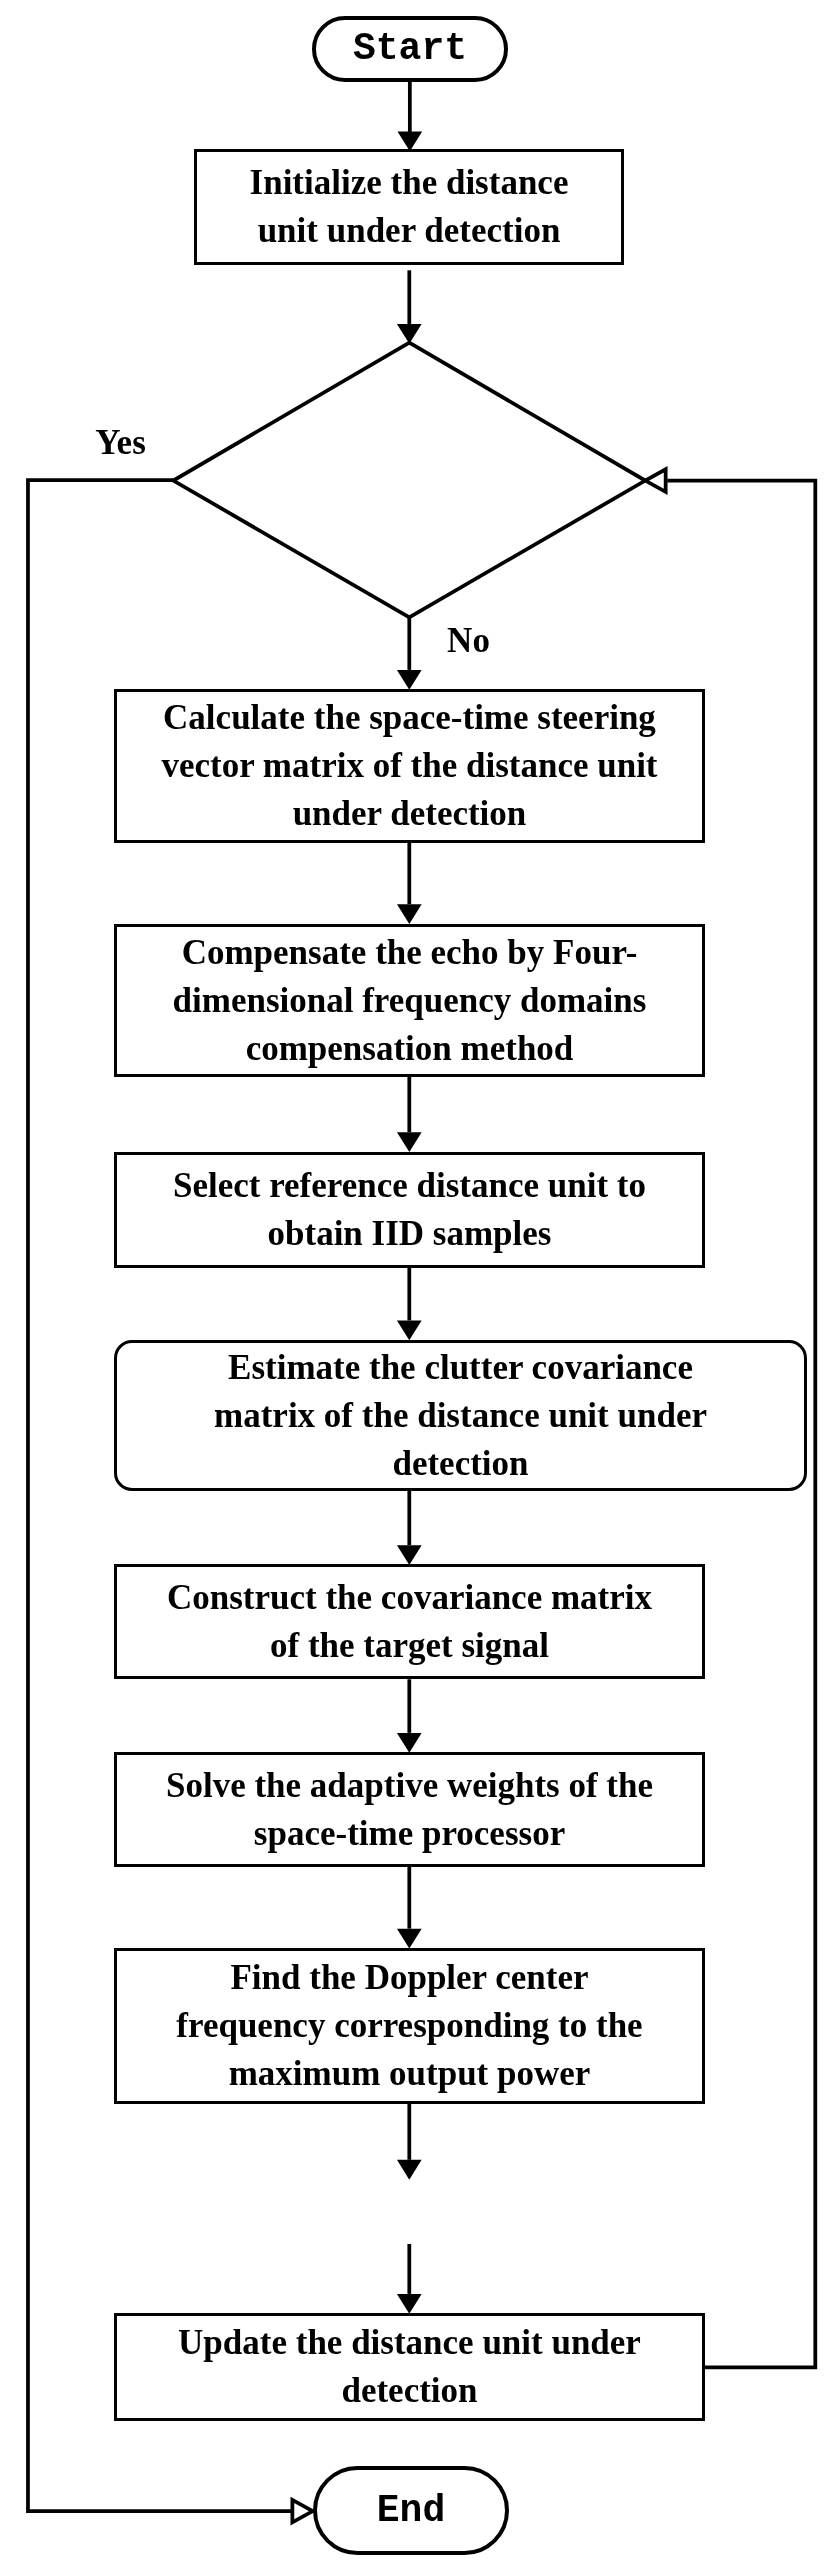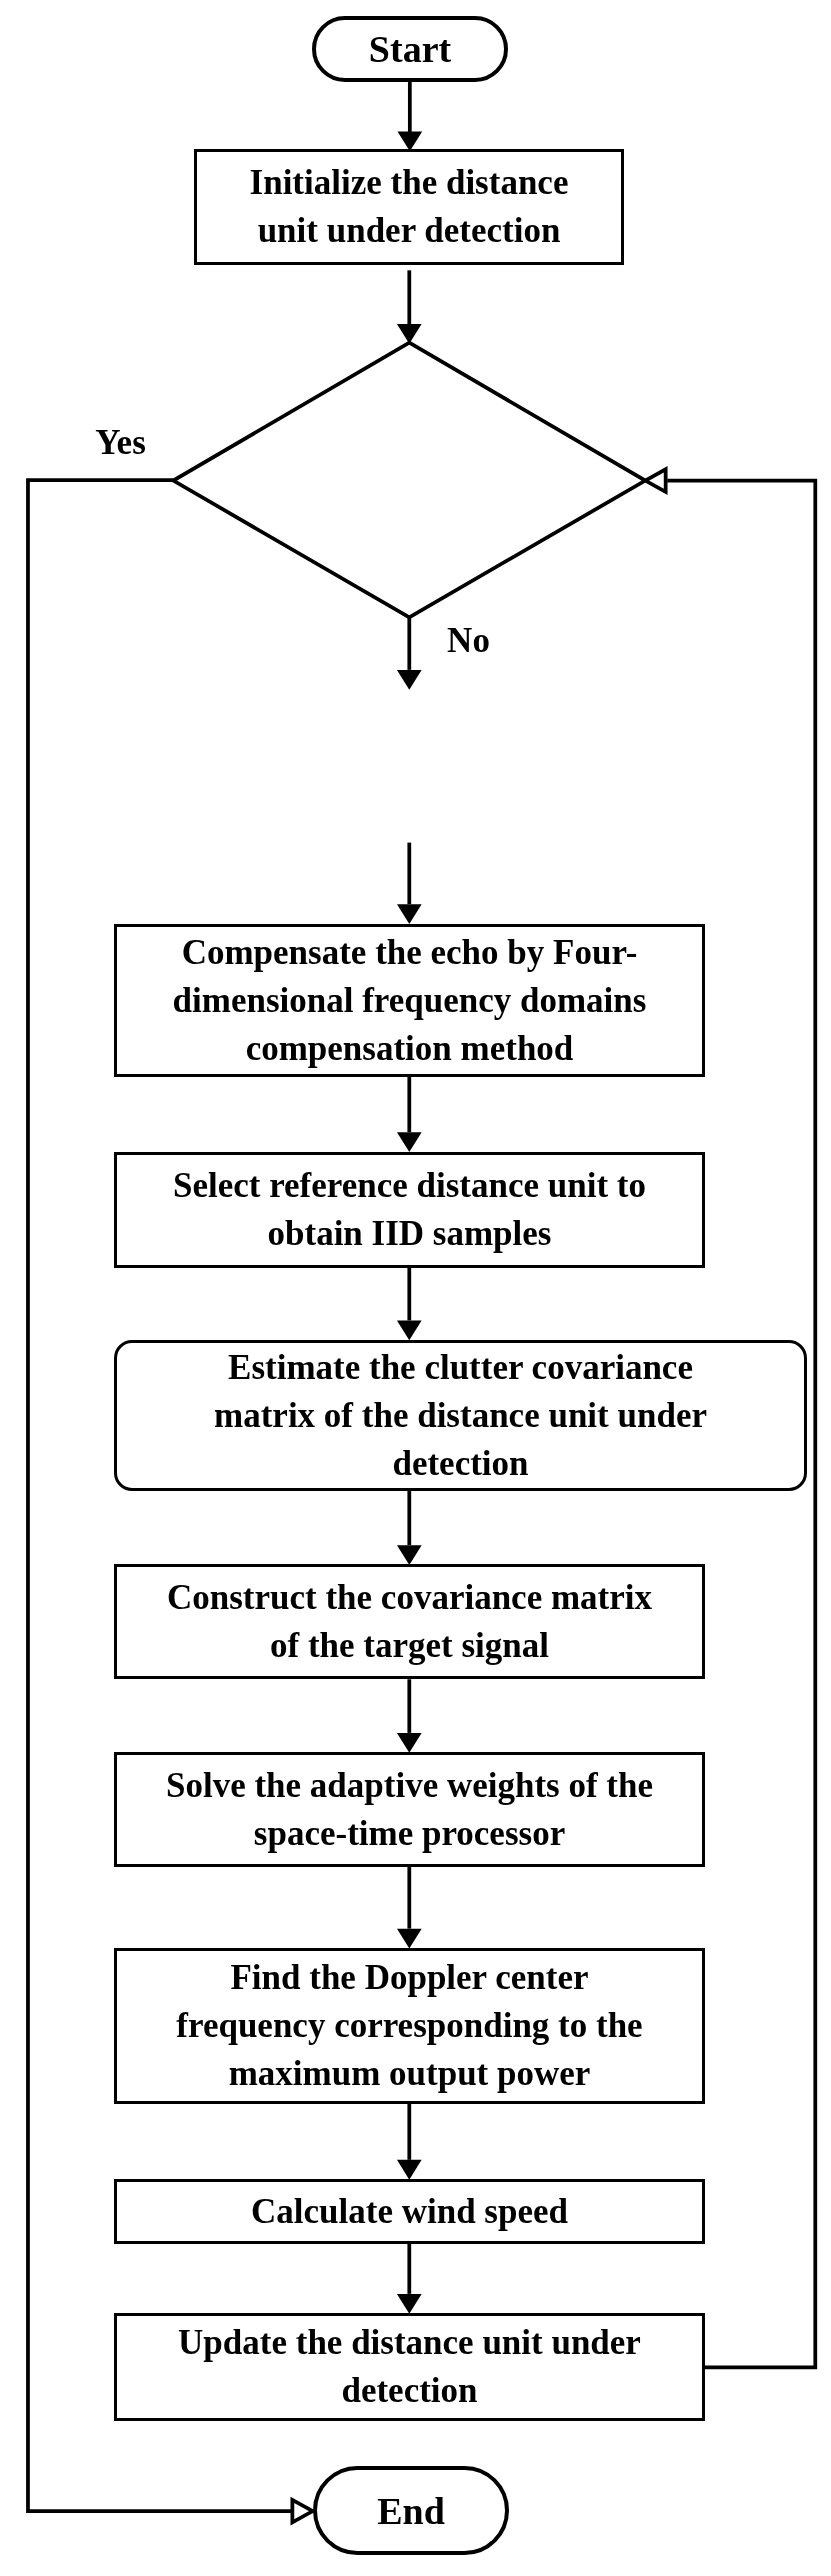--- a/index.html
+++ b/index.html
@@ -29,20 +29,21 @@
   }
   .process {
     border: 3.8px solid #000000;
     font-size: 35px;
     line-height: 48px;
   }
   .terminal {
     border: 4.8px solid #000000;
     font-size: 38px;
     line-height: 38px;
+    font-family: Liberation Mono, monospace;
   }
   .node-label { white-space: pre-line; }
   .diamond-label {
     position: absolute;
     box-sizing: border-box;
     display: flex;
     align-items: center;
     justify-content: center;
     text-align: center;
     font-weight: bold;
@@ -127,20 +128,25 @@
 
   <div class="node terminal" style="left:313px; top:2466px; width:196px; height:89px; border-radius:45px;">
     <span class="node-label">End</span>
   </div>
 
   <div class="node process" style="left:194px; top:149px; width:430px; height:116px;">
     <span class="node-label">Initialize the distance
 unit under detection</span>
   </div>
 
+  <div class="node process" style="left:114px; top:689px; width:591px; height:154px;">
+    <span class="node-label">Calculate the space-time steering
+vector matrix of the distance unit
+under detection</span>
+  </div>
 
   <div class="node process" style="left:114px; top:924px; width:591px; height:153px;">
     <span class="node-label">Compensate the echo by Four-
 dimensional frequency domains
 compensation method</span>
   </div>
 
   <div class="node process" style="left:114px; top:1152px; width:591px; height:116px;">
     <span class="node-label">Select reference distance unit to
 obtain IID samples</span>
@@ -161,23 +167,20 @@
     <span class="node-label">Solve the adaptive weights of the
 space-time processor</span>
   </div>
 
   <div class="node process" style="left:114px; top:1948px; width:591px; height:156px;">
     <span class="node-label">Find the Doppler center
 frequency corresponding to the
 maximum output power</span>
   </div>
 
-  <div class="node process" style="left:114px; top:2179px; width:591px; height:65px;">
-    <span class="node-label">Calculate wind speed</span>
-  </div>
 
   <div class="node process" style="left:114px; top:2313px; width:591px; height:108px;">
     <span class="node-label">Update the distance unit under
 detection</span>
   </div>
 
 
   <div class="edge-label" style="left:75px; top:425px; width:91px;">Yes</div>
 
   <div class="edge-label" style="left:431px; top:623px; width:75px;">No</div>

